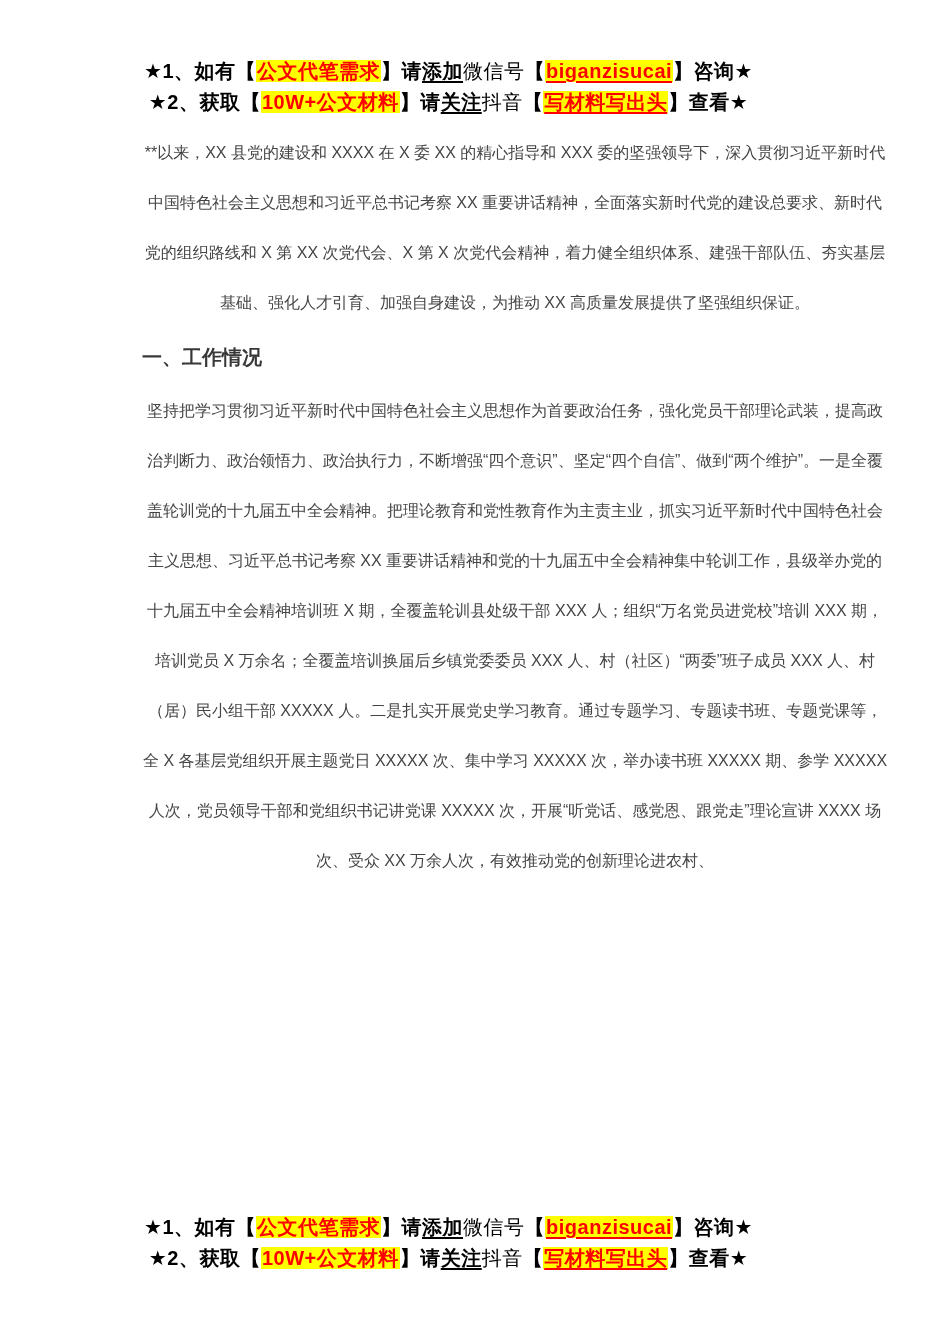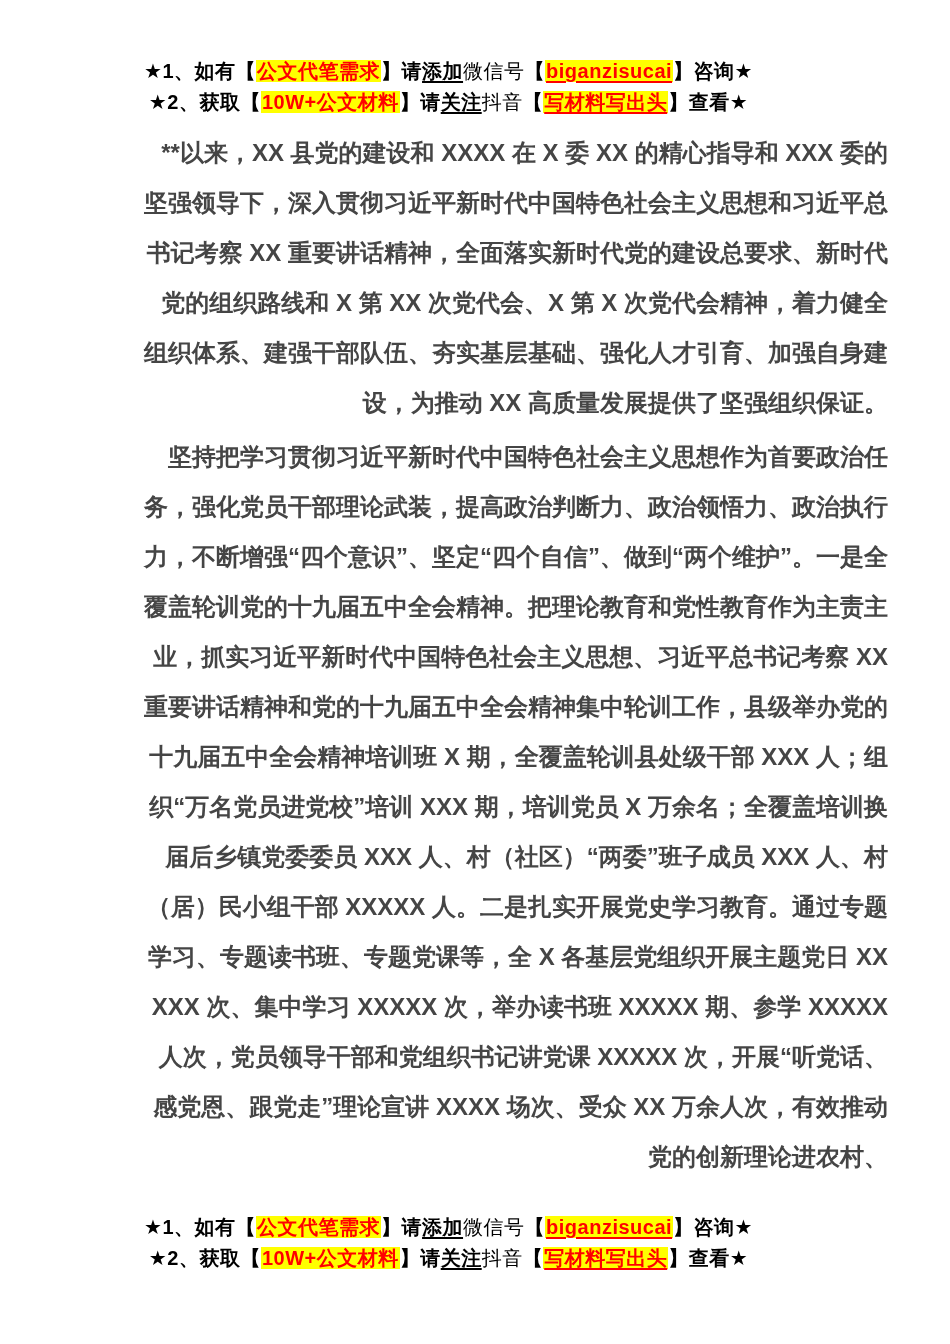--- a/index.html
+++ b/index.html
@@ -47,26 +47,25 @@
     text-underline-offset: 3px;
   }
   
   .doc-body {
     position: absolute;
     left: 142px;
     top: 128px;
     width: 746px;
   }
   .para {
-    font-size: 24px;
+    font-size: 16px;
     line-height: 50px;
     color: #454545;
-    text-align: right;
+    text-align: center;
     word-break: break-all;
-    font-weight: bold;
   }
   .heading-1 {
     margin-top: 4px;
     font-size: 20px;
     line-height: 50px;
     font-weight: 700;
     color: #383838;
   }
   .heading-2 {
     margin-top: 6px;
@@ -82,20 +81,21 @@
 
 <div class="page">
 
   <div class="notice notice-header">
     <div class="notice-line"><span class="seg-bold">★1、如有【</span><span class="seg-red-highlight">公文代笔需求</span><span class="seg-bold">】请</span><span class="seg-bold-underline">添加</span><span class="seg-regular">微信号</span><span class="seg-bold">【</span><span class="seg-red-highlight-underline">biganzisucai</span><span class="seg-bold">】咨询★</span></div>
     <div class="notice-line"><span class="seg-bold">★2、获取【</span><span class="seg-red-highlight">10W+公文材料</span><span class="seg-bold">】请</span><span class="seg-bold-underline">关注</span><span class="seg-regular">抖音</span><span class="seg-bold">【</span><span class="seg-red-highlight-underline">写材料写出头</span><span class="seg-bold">】查看★</span></div>
   </div>
 
   <div class="doc-body">
     <p class="para">**以来，XX 县党的建设和 XXXX 在 X 委 XX 的精心指导和 XXX 委的坚强领导下，深入贯彻习近平新时代中国特色社会主义思想和习近平总书记考察 XX 重要讲话精神，全面落实新时代党的建设总要求、新时代党的组织路线和 X 第 XX 次党代会、X 第 X 次党代会精神，着力健全组织体系、建强干部队伍、夯实基层基础、强化人才引育、加强自身建设，为推动 XX 高质量发展提供了坚强组织保证。</p>
+    <div class="heading-1">一、工作情况</div>
     <p class="para para-after-heading">坚持把学习贯彻习近平新时代中国特色社会主义思想作为首要政治任务，强化党员干部理论武装，提高政治判断力、政治领悟力、政治执行力，不断增强“四个意识”、坚定“四个自信”、做到“两个维护”。一是全覆盖轮训党的十九届五中全会精神。把理论教育和党性教育作为主责主业，抓实习近平新时代中国特色社会主义思想、习近平总书记考察 XX 重要讲话精神和党的十九届五中全会精神集中轮训工作，县级举办党的十九届五中全会精神培训班 X 期，全覆盖轮训县处级干部 XXX 人；组织“万名党员进党校”培训 XXX 期，培训党员 X 万余名；全覆盖培训换届后乡镇党委委员 XXX 人、村（社区）“两委”班子成员 XXX 人、村（居）民小组干部 XXXXX 人。二是扎实开展党史学习教育。通过专题学习、专题读书班、专题党课等，全 X 各基层党组织开展主题党日 XXXXX 次、集中学习 XXXXX 次，举办读书班 XXXXX 期、参学 XXXXX 人次，党员领导干部和党组织书记讲党课 XXXXX 次，开展“听党话、感党恩、跟党走”理论宣讲 XXXX 场次、受众 XX 万余人次，有效推动党的创新理论进农村、</p>
   </div>
 
   <div class="notice notice-footer">
     <div class="notice-line"><span class="seg-bold">★1、如有【</span><span class="seg-red-highlight">公文代笔需求</span><span class="seg-bold">】请</span><span class="seg-bold-underline">添加</span><span class="seg-regular">微信号</span><span class="seg-bold">【</span><span class="seg-red-highlight-underline">biganzisucai</span><span class="seg-bold">】咨询★</span></div>
     <div class="notice-line"><span class="seg-bold">★2、获取【</span><span class="seg-red-highlight">10W+公文材料</span><span class="seg-bold">】请</span><span class="seg-bold-underline">关注</span><span class="seg-regular">抖音</span><span class="seg-bold">【</span><span class="seg-red-highlight-underline">写材料写出头</span><span class="seg-bold">】查看★</span></div>
   </div>
 
 </div>
 

